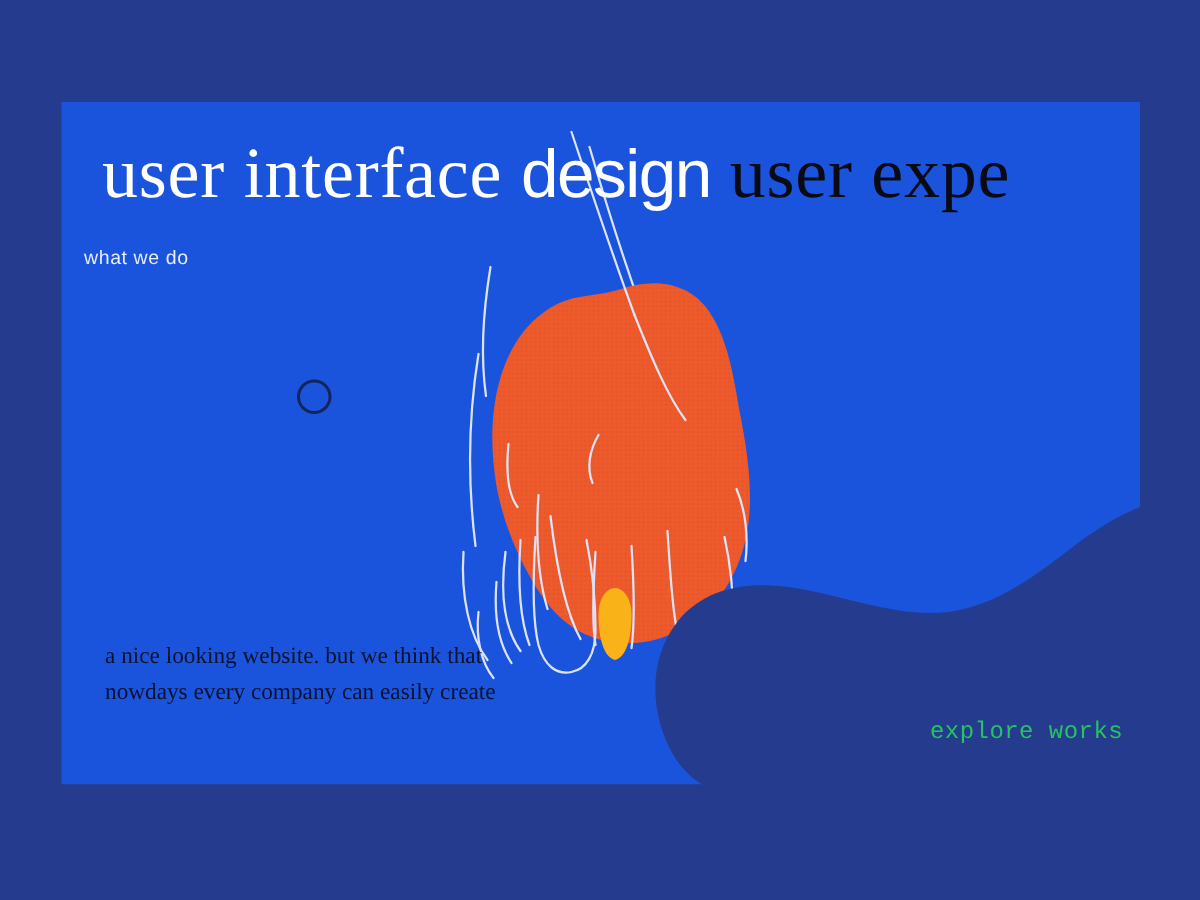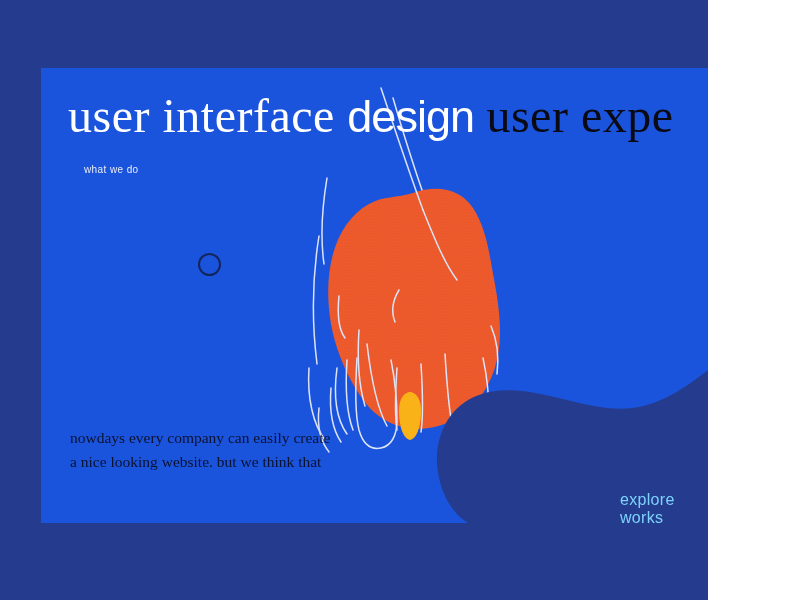--- a/index.html
+++ b/index.html
@@ -4,21 +4,21 @@
 <title>UI Design Hero</title>
 <style>
   * { margin:0; padding:0; box-sizing:border-box; }
   html, body {
     width:800px; height:600px;
     overflow:hidden;
     font-family:"Liberation Serif", serif;
   }
   #stage {
     position:relative;
-    width:708px; height:600px;
+    width:800px; height:600px;
     background:#253C8E;
     overflow:hidden;
   }
 
   
   #card {
     position:absolute;
     left:41px; top:68px;
     width:719px; height:455px;
     background:#1B54DC;
@@ -47,23 +47,23 @@
     font-family:"Liberation Sans", sans-serif !important;
     font-weight:700;
     color:#FFFFFF;
     font-size:45px;
     letter-spacing:-1px;
   }
 
   
   #eyebrow {
     position:absolute;
-    left:43px; top:96px;
+    left:15px; top:96px;
     font-family:"Liberation Sans", sans-serif;
-    font-size:10px;
+    font-size:13px;
     letter-spacing:0.4px;
     color:#E8ECFB;
     z-index:6;
   }
 
   
   #circle-marker {
     position:absolute;
     left:157px; top:185px;
     width:23px; height:23px;
@@ -100,27 +100,26 @@
     left:0; top:0;
     width:800px; height:600px;
     z-index:8;
     pointer-events:none;
   }
 
   
   #explore {
     position:absolute;
     left:620px; top:479px;
-    font-family:Liberation Sans, sans-serif;
+    font-family:Liberation Mono, monospace;
     font-size:16px;
     letter-spacing:0.3px;
-    color:#7dd3fc;
+    color:#22c55e;
     z-index:9;
     cursor:pointer;
-    margin-top:12px;
   }
 </style>
 </head>
 <body>
 
 <div id="stage">
 
   <div id="card">
 
     <svg id="art" viewBox="0 0 719 455">
@@ -195,22 +194,22 @@
       <span class="w tone-white">user</span>
       <span class="w tone-white">interface</span>
       <span class="w tone-bold">design</span>
       <span class="w tone-dark">user</span>
       <span class="w tone-dark">expe</span>
     </h1>
 
     <div id="eyebrow">what we do</div>
 
     <div id="body-copy">
+      <div>a nice looking website. but we think that</div>
       <div>nowdays every company can easily create</div>
-      <div>a nice looking website. but we think that</div>
     </div>
   </div>
 
   <svg id="wave" viewBox="0 0 800 600">
     <path fill="#253C8E" d="M800 330
              C770 330, 742 344, 716 364
              C690 384, 664 404, 632 408
              C600 412, 566 398, 530 392
              C498 387, 470 392, 452 414
              C436 434, 434 460, 440 482

